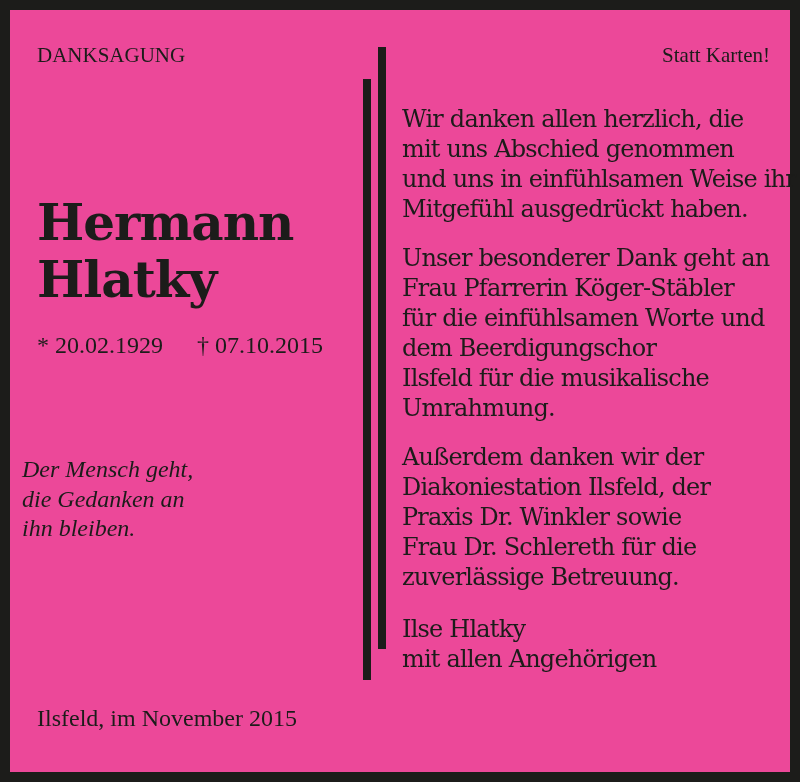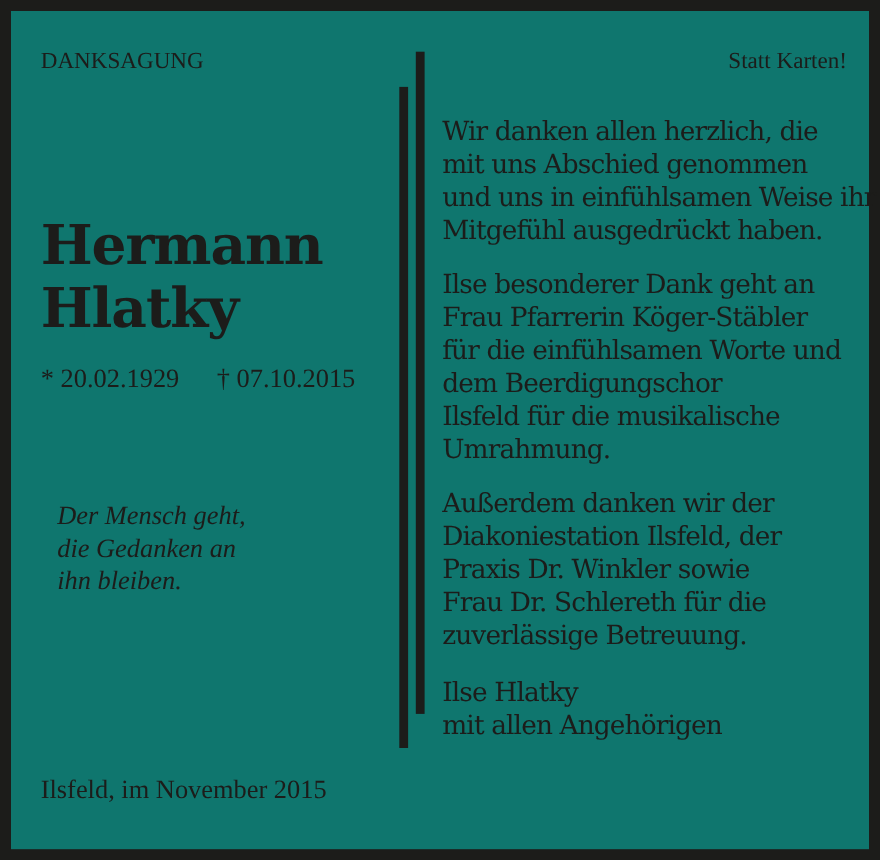--- a/index.html
+++ b/index.html
@@ -4,42 +4,42 @@
   <style>
     html, body { margin: 0; padding: 0; }
     body {
       width: 800px; height: 782px; position: relative; overflow: hidden;
       background: #1c1c1a;
       font-family: "DejaVu Serif", "Liberation Serif", serif;
       color: #1c1c1a;
     }
     .card {
       position: absolute; left: 10px; top: 10px; width: 780px; height: 762px;
-      background: #0f766e;
+      background: #ec4899;
     }
     .abs { position: absolute; white-space: nowrap; }
     .header-left {
       left: 27px; top: 33px; font-size: 21px; letter-spacing: 0px;
       font-family: "Liberation Serif", serif;
     }
     .header-right {
       right: 20px; top: 33px; font-size: 21px;
       font-family: "Liberation Serif", serif;
     }
     .name {
       left: 27px; top: 184px; font-size: 50px; font-weight: bold; line-height: 57px;
       font-family: "DejaVu Serif", serif; letter-spacing: -1px;
     }
     .dates {
       left: 27px; top: 322px; font-size: 24px;
       font-family: "Liberation Serif", serif;
     }
     .dates .birth { margin-right: 28px; }
     .quote {
-      left: 42px; top: 445px; font-size: 24px; font-style: italic; line-height: 29.5px;
+      left: 12px; top: 445px; font-size: 24px; font-style: italic; line-height: 29.5px;
       font-family: "Liberation Serif", serif;
     }
     .bar { position: absolute; background: #1c1c1a; width: 8px; }
     .bar-left { left: 353px; top: 69px; height: 601px; }
     .bar-right { left: 368px; top: 37px; height: 602px; }
     .body-col {
       left: 392px; font-size: 24px; line-height: 30px;
       font-family: "DejaVu Serif", serif; letter-spacing: -0.8px;
     }
     .p1 { top: 94px; }
@@ -80,21 +80,21 @@
   <div class="bar bar-right"></div>
 
   <div class="abs body-col p1">
     <span class="line">Wir danken allen herzlich, die</span>
     <span class="line">mit uns Abschied genommen</span>
     <span class="line">und uns in einfühlsamen Weise ihr</span>
     <span class="line">Mitgefühl ausgedrückt haben.</span>
   </div>
 
   <div class="abs body-col p2">
-    <span class="line">Ilse besonderer Dank geht an</span>
+    <span class="line">Unser besonderer Dank geht an</span>
     <span class="line">Frau Pfarrerin Köger-Stäbler</span>
     <span class="line">für die einfühlsamen Worte und</span>
     <span class="line">dem Beerdigungschor</span>
     <span class="line">Ilsfeld für die musikalische</span>
     <span class="line">Umrahmung.</span>
   </div>
 
   <div class="abs body-col p3">
     <span class="line">Außerdem danken wir der</span>
     <span class="line">Diakoniestation Ilsfeld, der</span>

